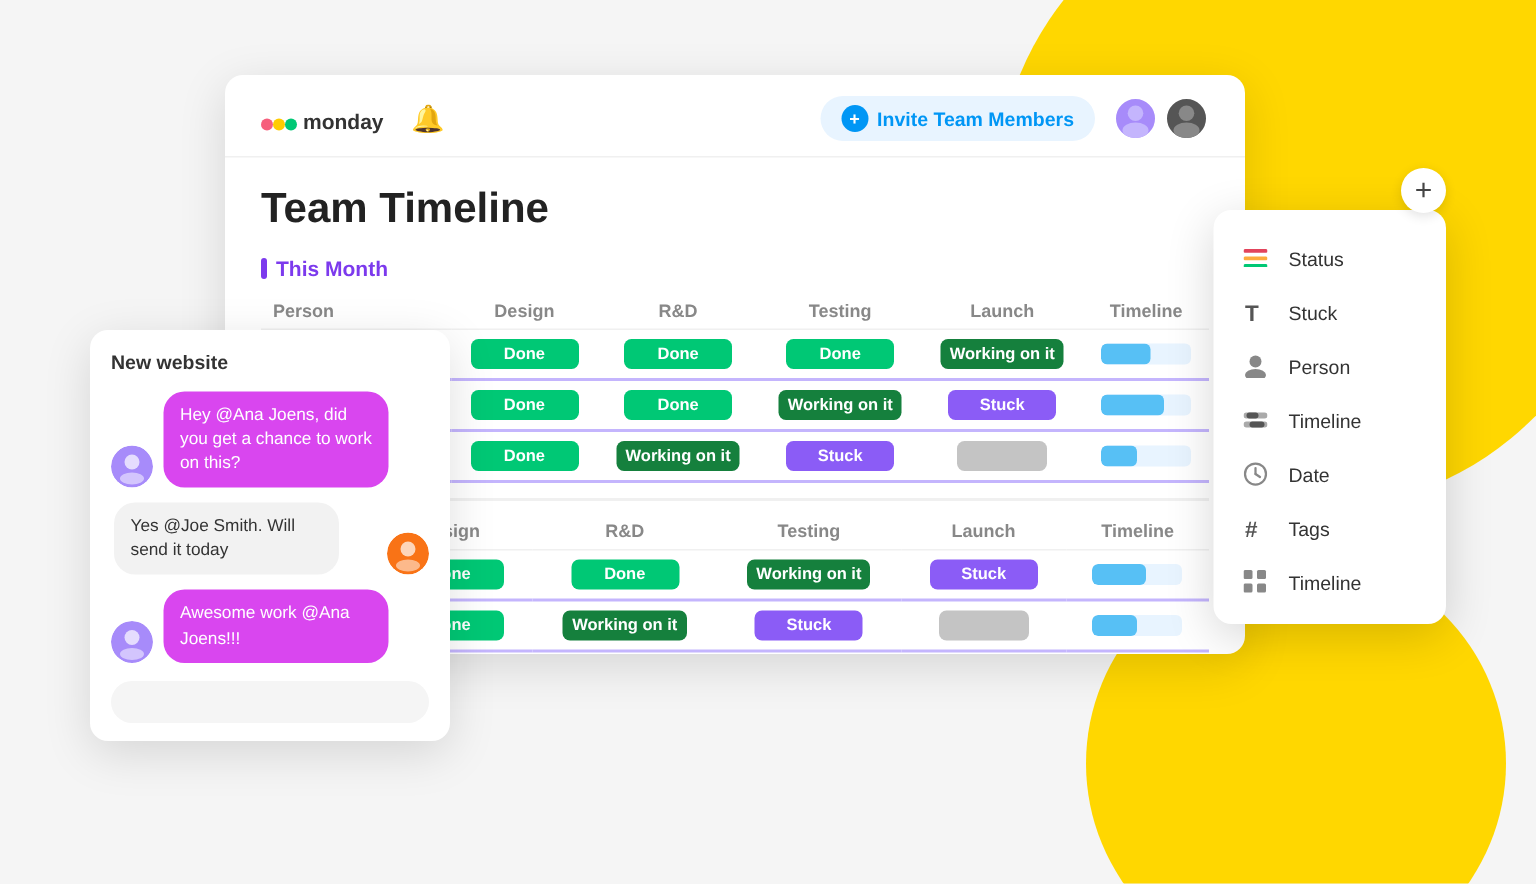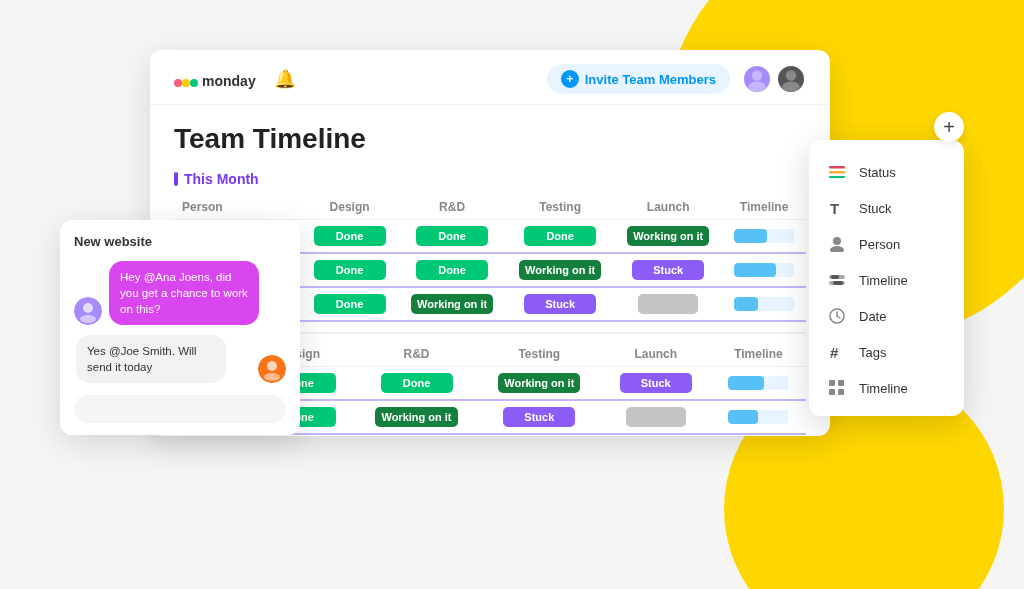--- a/index.html
+++ b/index.html
@@ -495,20 +495,28 @@
     <div class="chat-bubble bubble-green">Hey @Ana Joens, did you get a chance to work on this?</div>
   </div>
       <div class="chat-msg right">
     <svg width="28" height="28" viewBox="0 0 28 28" style="border-radius:50%;flex-shrink:0;">
       <circle cx="14" cy="14" r="14" fill="#f97316"></circle>
       <circle cx="14" cy="11" r="5" fill="rgba(255,255,255,0.7)"></circle>
       <ellipse cx="14" cy="22" rx="8" ry="4" fill="rgba(255,255,255,0.5)"></ellipse>
     </svg>
     <div class="chat-bubble bubble-gray">Yes @Joe Smith. Will send it today</div>
   </div>
+      <div class="chat-msg ">
+    <svg width="28" height="28" viewBox="0 0 28 28" style="border-radius:50%;flex-shrink:0;">
+      <circle cx="14" cy="14" r="14" fill="#a78bfa"></circle>
+      <circle cx="14" cy="11" r="5" fill="rgba(255,255,255,0.7)"></circle>
+      <ellipse cx="14" cy="22" rx="8" ry="4" fill="rgba(255,255,255,0.5)"></ellipse>
+    </svg>
+    <div class="chat-bubble bubble-green">Awesome work @Ana Joens!!!</div>
+  </div>
     </div>
   <div class="chat-input-bar"></div>
 </div>
 
 <div class="dropdown-add-btn">+</div>
 
 <div class="dropdown-panel" id="dropdown-panel">
 <div class="dropdown-item">
     <span class="dropdown-icon">
         <svg width="16" height="12" viewBox="0 0 16 12">

